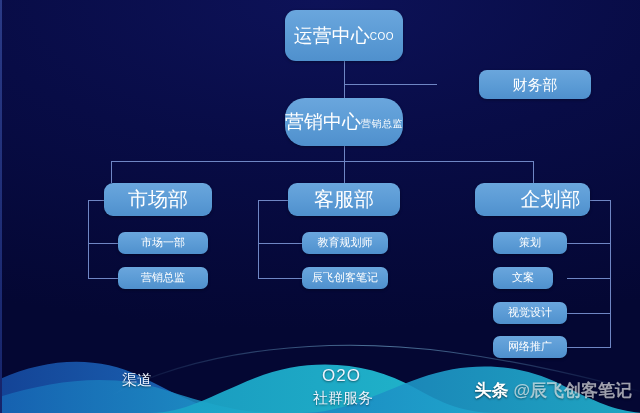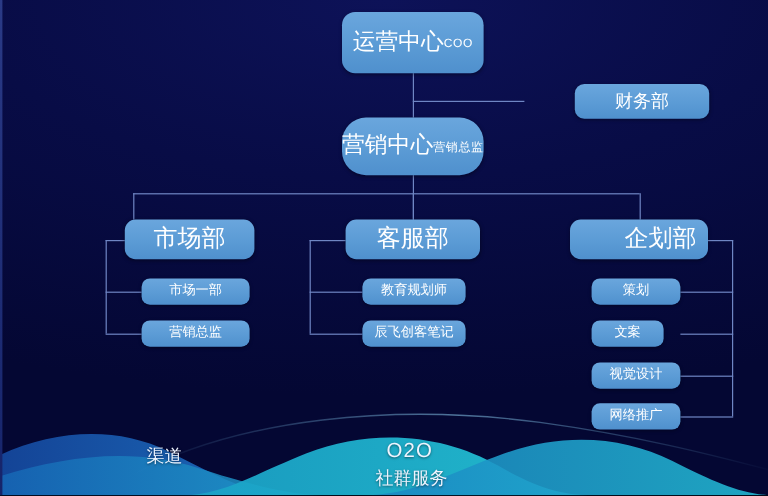--- a/index.html
+++ b/index.html
@@ -244,14 +244,18 @@
     <span>视觉设计</span>
   </div>
   <div class="node leaf" style="left:493px; top:336px; width:74px; height:22px;">
     <span>网络推广</span>
   </div>
 
   <div class="caption" id="cap-channel">渠道</div>
   <div class="caption" id="cap-o2o">O2O</div>
   <div class="caption" id="cap-o2o-sub">社群服务</div>
 
+  <div id="watermark">
+    <span id="wm-brand">头条</span>
+    <span id="wm-handle">@辰飞创客笔记</span>
+  </div>
 
 </div>
 
 </body></html>

